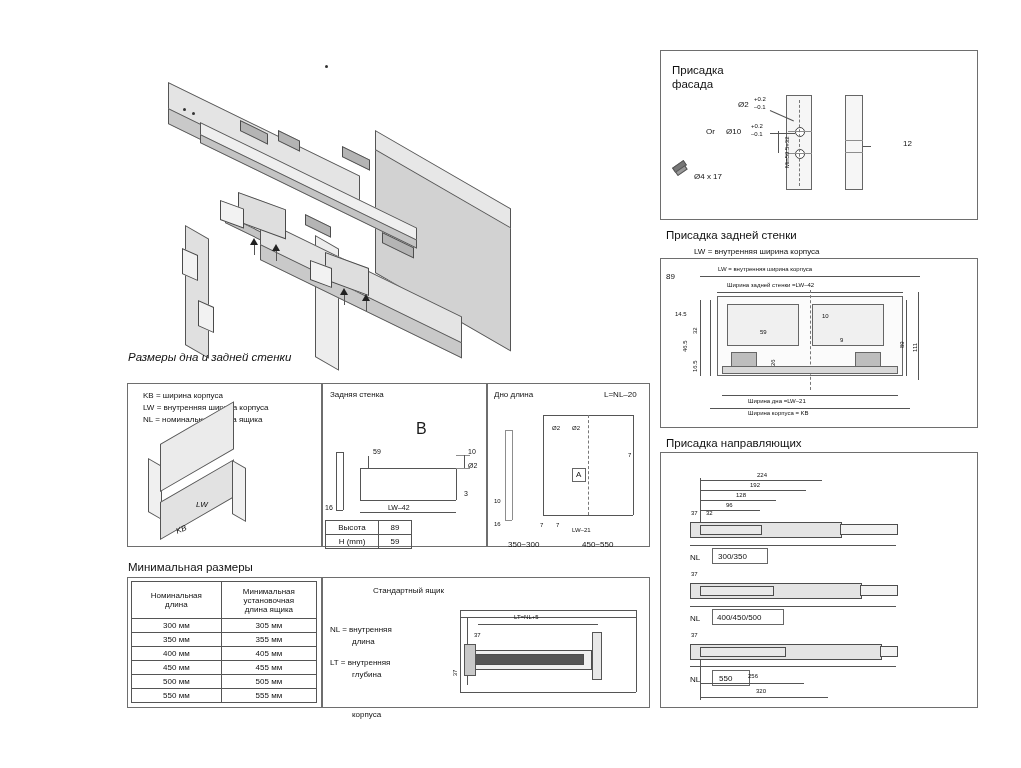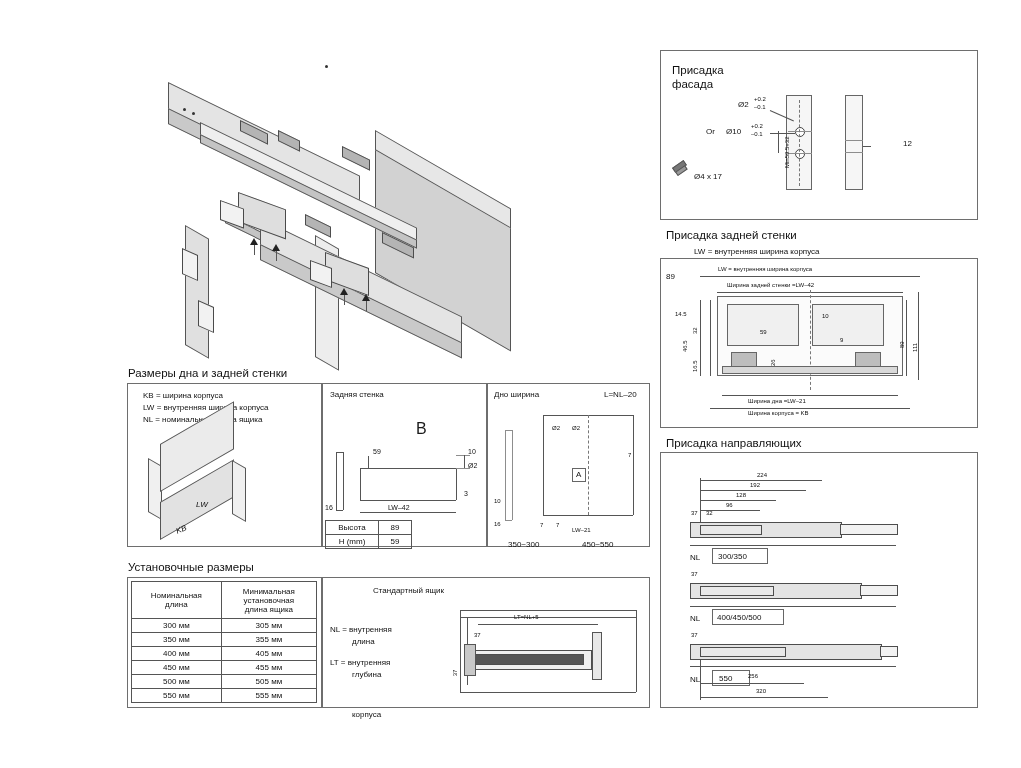--- a/index.html
+++ b/index.html
@@ -107,21 +107,21 @@
     <div class="v" style="left:156px; top:221px; height:10px;"></div>
     <div class="arrow-up" style="left:220px; top:258px;"></div>
     <div class="v" style="left:224px; top:265px; height:10px;"></div>
     <div class="arrow-up" style="left:242px; top:264px;"></div>
     <div class="v" style="left:246px; top:271px; height:10px;"></div>
 
     <div class="sk2" style="left:62px; top:218px; width:14px; height:24px; transform:skewY(24deg); transform-origin:left top;"></div>
     <div class="sk2" style="left:78px; top:270px; width:14px; height:24px; transform:skewY(24deg); transform-origin:left top;"></div>
   </div>
 
-  <div class="title" style="left:128px; top:367px;">Размеры дна и задней стенки</div>
+  <div class="title" style="left:128px; top:351px;font-style:italic;">Размеры дна и задней стенки</div>
 
   <div class="box" style="left:127px; top:383px; width:195px; height:164px;"></div>
   <div class="lbl8" style="left:143px; top:391px;">KB = ширина корпуса</div>
   <div class="lbl8" style="left:143px; top:403px;">LW = внутренняя ширина корпуса</div>
   <div class="lbl8" style="left:143px; top:415px;">NL = номинальная длина ящика</div>
 
   <div style="position:absolute; left:140px; top:430px; width:170px; height:112px;">
     <div class="par" style="left:8px; top:28px; width:12px; height:52px; background:#f0f0f0; transform:skewY(30deg); transform-origin:left top;"></div>
     <div class="par" style="left:20px; top:14px; width:72px; height:46px; background:#ebebeb; transform:skewY(-30deg); transform-origin:left top;"></div>
     <div class="par" style="left:20px; top:72px; width:72px; height:36px; background:#e2e2e2; transform:skewY(-30deg) skewX(0deg); transform-origin:left top;"></div>
@@ -163,21 +163,21 @@
       <td style="width:24px;">89</td>
     </tr>
     <tr>
       <td>H (mm)</td>
       <td>59</td>
     </tr>
   </tbody>
     </table>
 
   <div class="box" style="left:487px; top:383px; width:163px; height:164px;"></div>
-  <div class="lbl8" style="left:494px; top:390px;">Дно ширина</div>
+  <div class="lbl8" style="left:494px; top:390px;">Дно длина</div>
   <div class="lbl8" style="left:604px; top:390px;">L=NL–20</div>
 
   <div class="h" style="left:543px; top:415px; width:90px;"></div>
   <div class="h" style="left:543px; top:515px; width:90px;"></div>
   <div class="v" style="left:543px; top:415px; height:100px;"></div>
   <div class="v" style="left:633px; top:415px; height:100px;"></div>
   <div class="vdash" style="left:588px; top:415px; height:100px;"></div>
 
   <div class="vthin" style="left:505px; top:430px; height:90px;"></div>
   <div class="vthin" style="left:512px; top:430px; height:90px;"></div>
@@ -192,21 +192,21 @@
   <div class="lbl6" style="left:494px; top:498px;">10</div>
   <div class="lbl6" style="left:494px; top:521px;">16</div>
   <div class="lbl6" style="left:540px; top:522px;">7</div>
   <div class="lbl6" style="left:556px; top:522px;">7</div>
   <div class="lbl6" style="left:628px; top:452px;">7</div>
   <div class="lbl6" style="left:572px; top:527px;">LW–21</div>
 
   <div class="lbl8" style="left:508px; top:540px;">350~300</div>
   <div class="lbl8" style="left:582px; top:540px;">450~550</div>
 
-  <div class="title" style="left:128px; top:561px;">Установочные размеры</div>
+  <div class="title" style="left:128px; top:561px;">Минимальная размеры</div>
 
   <div class="box" style="left:127px; top:577px; width:195px; height:131px;"></div>
 
   <table class="tbl" style="left:131px; top:581px; width:186px;">
     <tbody>
         <tr>
       <td style="width:88px; height:32px; padding:2px;">
         <div>Номинальная</div>
         <div>длина</div>
       </td>

